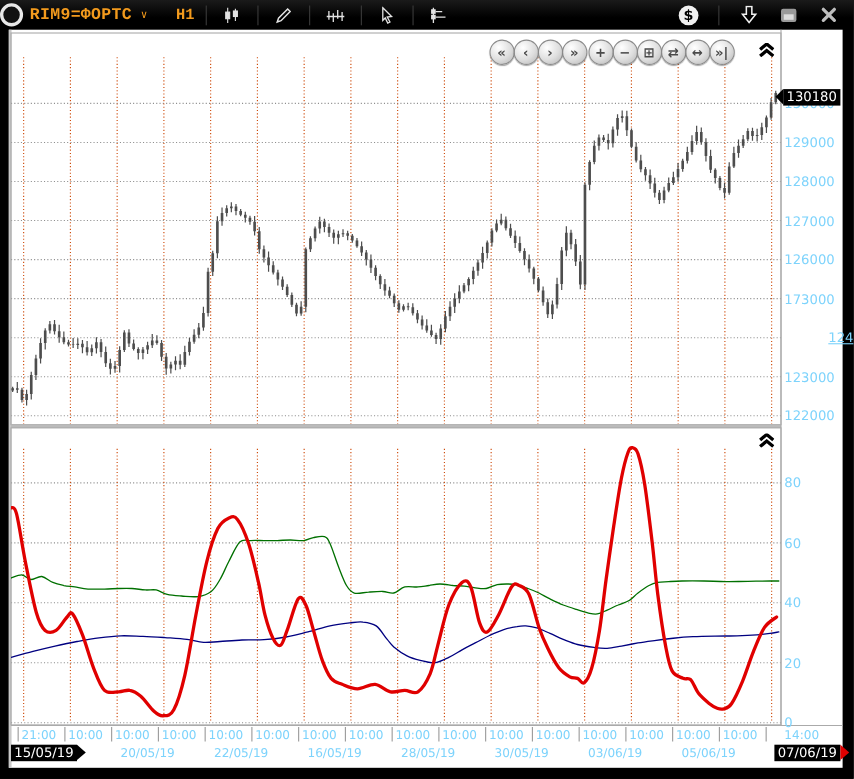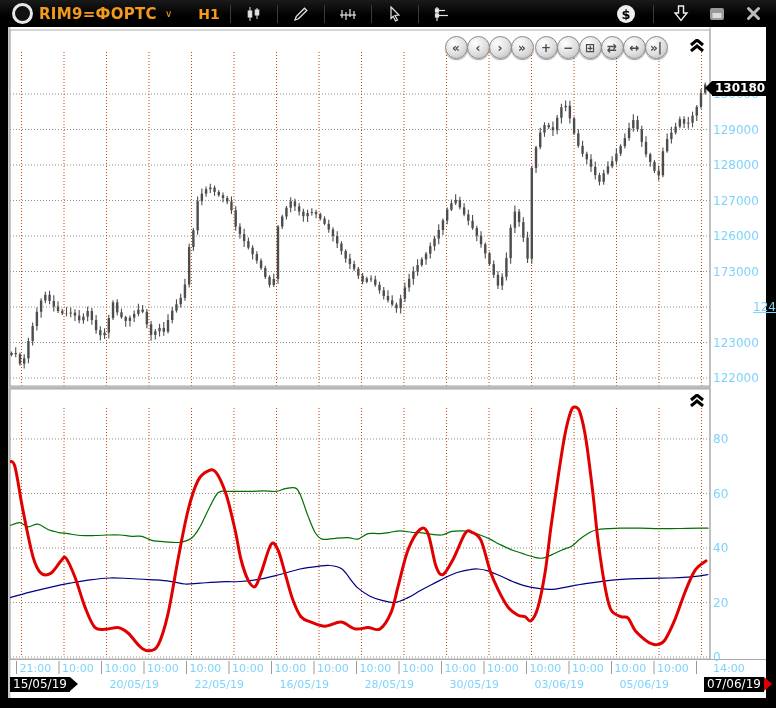--- a/index.html
+++ b/index.html
@@ -1,19 +1,19 @@
 <!DOCTYPE html>
 <html><head>
 <meta charset="utf-8">
 <style>
   html,body{margin:0;padding:0;background:#000;}
   #window{position:relative;width:776px;height:708px;background:#000;font-family:"DejaVu Sans","Liberation Sans",sans-serif;overflow:hidden;}
   
   #toolbar{position:absolute;left:0;top:0;width:776px;height:27px;background:linear-gradient(#1a1a1a,#000 60%);display:flex;align-items:center;}
-  .tb-left{display:flex;align-items:center;gap:6px;padding-left:12px;flex:1;}
+  .tb-left{display:flex;align-items:center;gap:6px;padding-left:0;flex:1;font-family:Liberation Mono, monospace;}
   .tb-right{display:flex;align-items:center;gap:10px;padding-right:10px;}
   #logo-ring{width:15px;height:15px;border:3px solid #e8e8e8;border-radius:50%;background:#111;}
   .sym{color:#f29a1d;font-size:15px;font-weight:bold;letter-spacing:.3px;}
   .tf{color:#f29a1d;font-size:14px;font-weight:bold;margin-left:20px;}
   .chev{color:#f29a1d;font-size:10px;margin-left:2px;}
   .tb-sep{width:1px;height:18px;background:#3a3a3a;margin:0 4px;}
   .tb-btn{width:26px;height:22px;display:flex;align-items:center;justify-content:center;cursor:pointer;}
   .tb-btn svg{display:block;}
   
   #chart-svg{position:absolute;left:0;top:0;}
@@ -21,21 +21,21 @@
   .lbl.small{font-size:11px;}
   .hdr-main{position:absolute;left:14px;top:33px;font-size:13px;color:#000;}
   .hdr-ind{position:absolute;left:14px;top:391px;font-size:13px;color:#e03a3a;}
   
   .navbtn{position:absolute;top:36px;width:21px;height:21px;border-radius:50%;border:1px solid #8a8a8a;
     background:radial-gradient(circle at 35% 30%,#ffffff,#dedede 55%,#b5b5b5);color:#4a4a4a;
     font-size:12px;font-weight:bold;display:flex;align-items:center;justify-content:center;cursor:pointer;
     box-shadow:0 1px 1px rgba(0,0,0,.35);line-height:1;}
   .collapse{position:absolute;width:14px;height:13px;cursor:pointer;}
   
-  .badge{position:absolute;background:#000;color:#fff;font-size:12px;font-weight:bold;height:15px;line-height:15px;padding:0 3px;}
+  .badge{position:absolute;background:#000;color:#fff;font-size:12px;font-weight:normal;height:15px;line-height:15px;padding:0 3px;}
   .badge .tipL{position:absolute;left:-7px;top:0;width:0;height:0;border-top:7.5px solid transparent;border-bottom:7.5px solid transparent;border-right:7px solid #000;}
   .badge .tipR{position:absolute;right:-8px;top:0;width:0;height:0;border-top:7.5px solid transparent;border-bottom:7.5px solid transparent;border-left:8px solid #000;}
   .badge .tipR.red{border-left-color:#e00000;}
 </style>
 </head>
 <body>
 
 <div id="window">
 
   <div id="toolbar">

